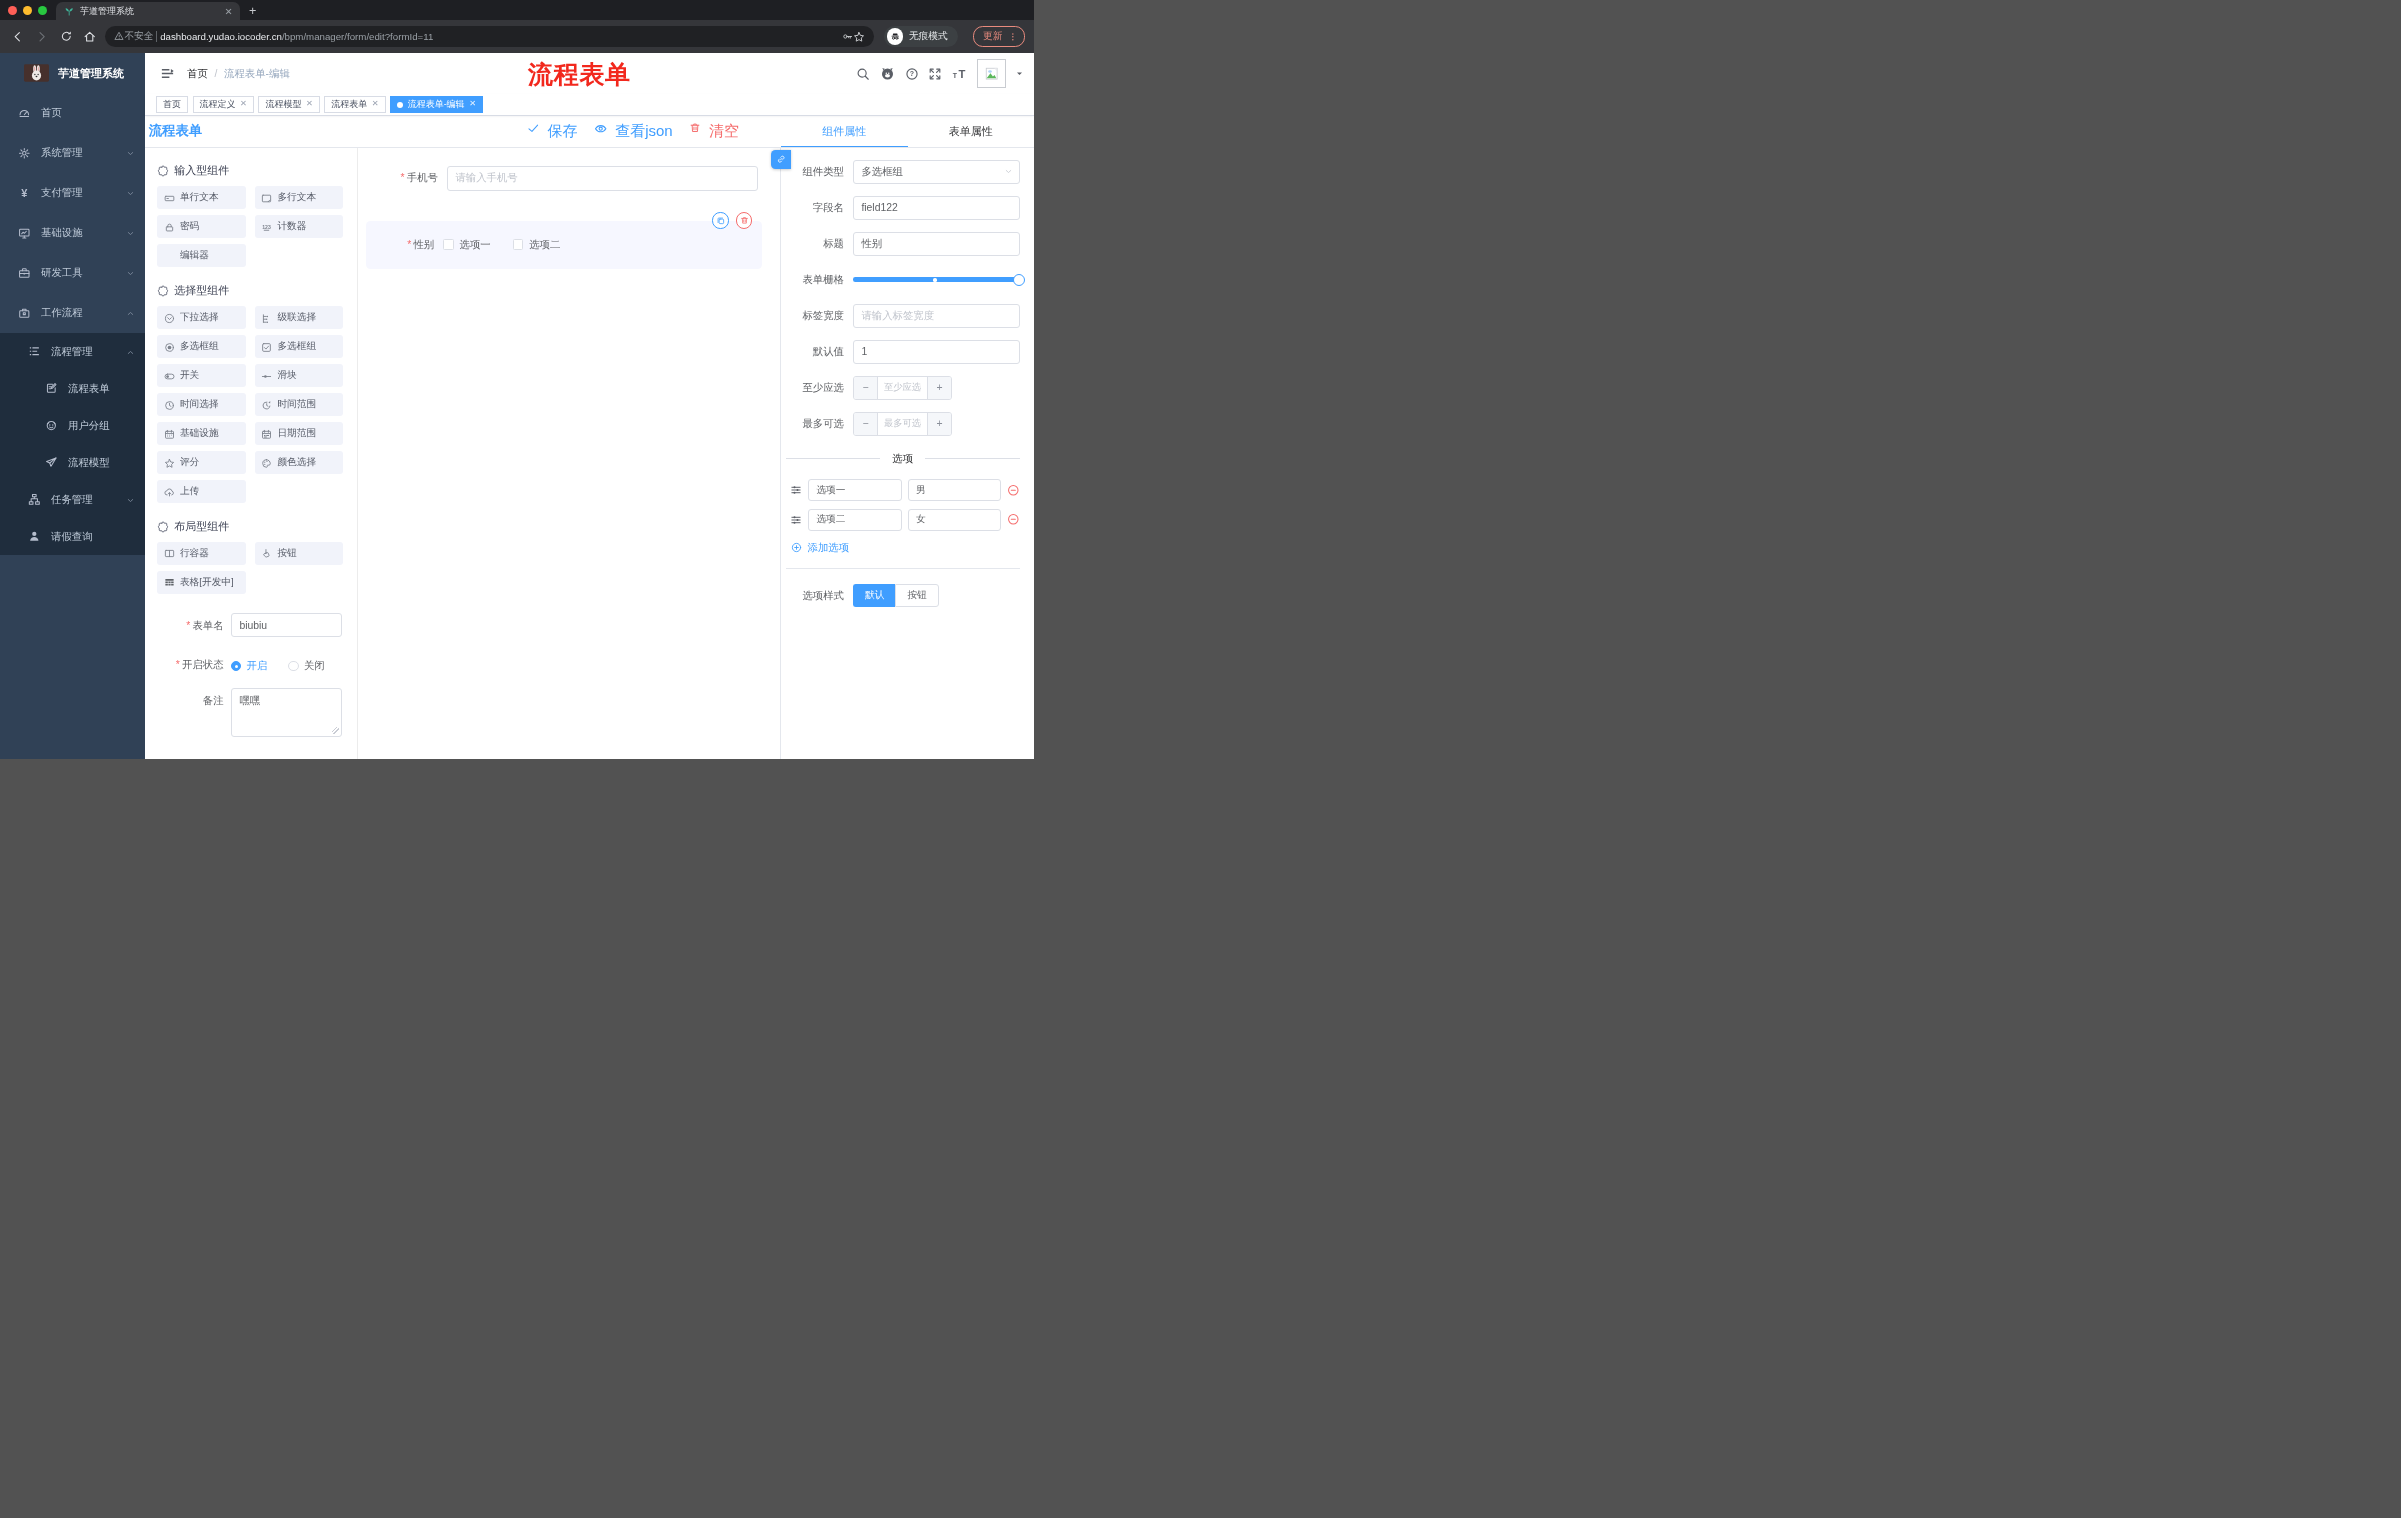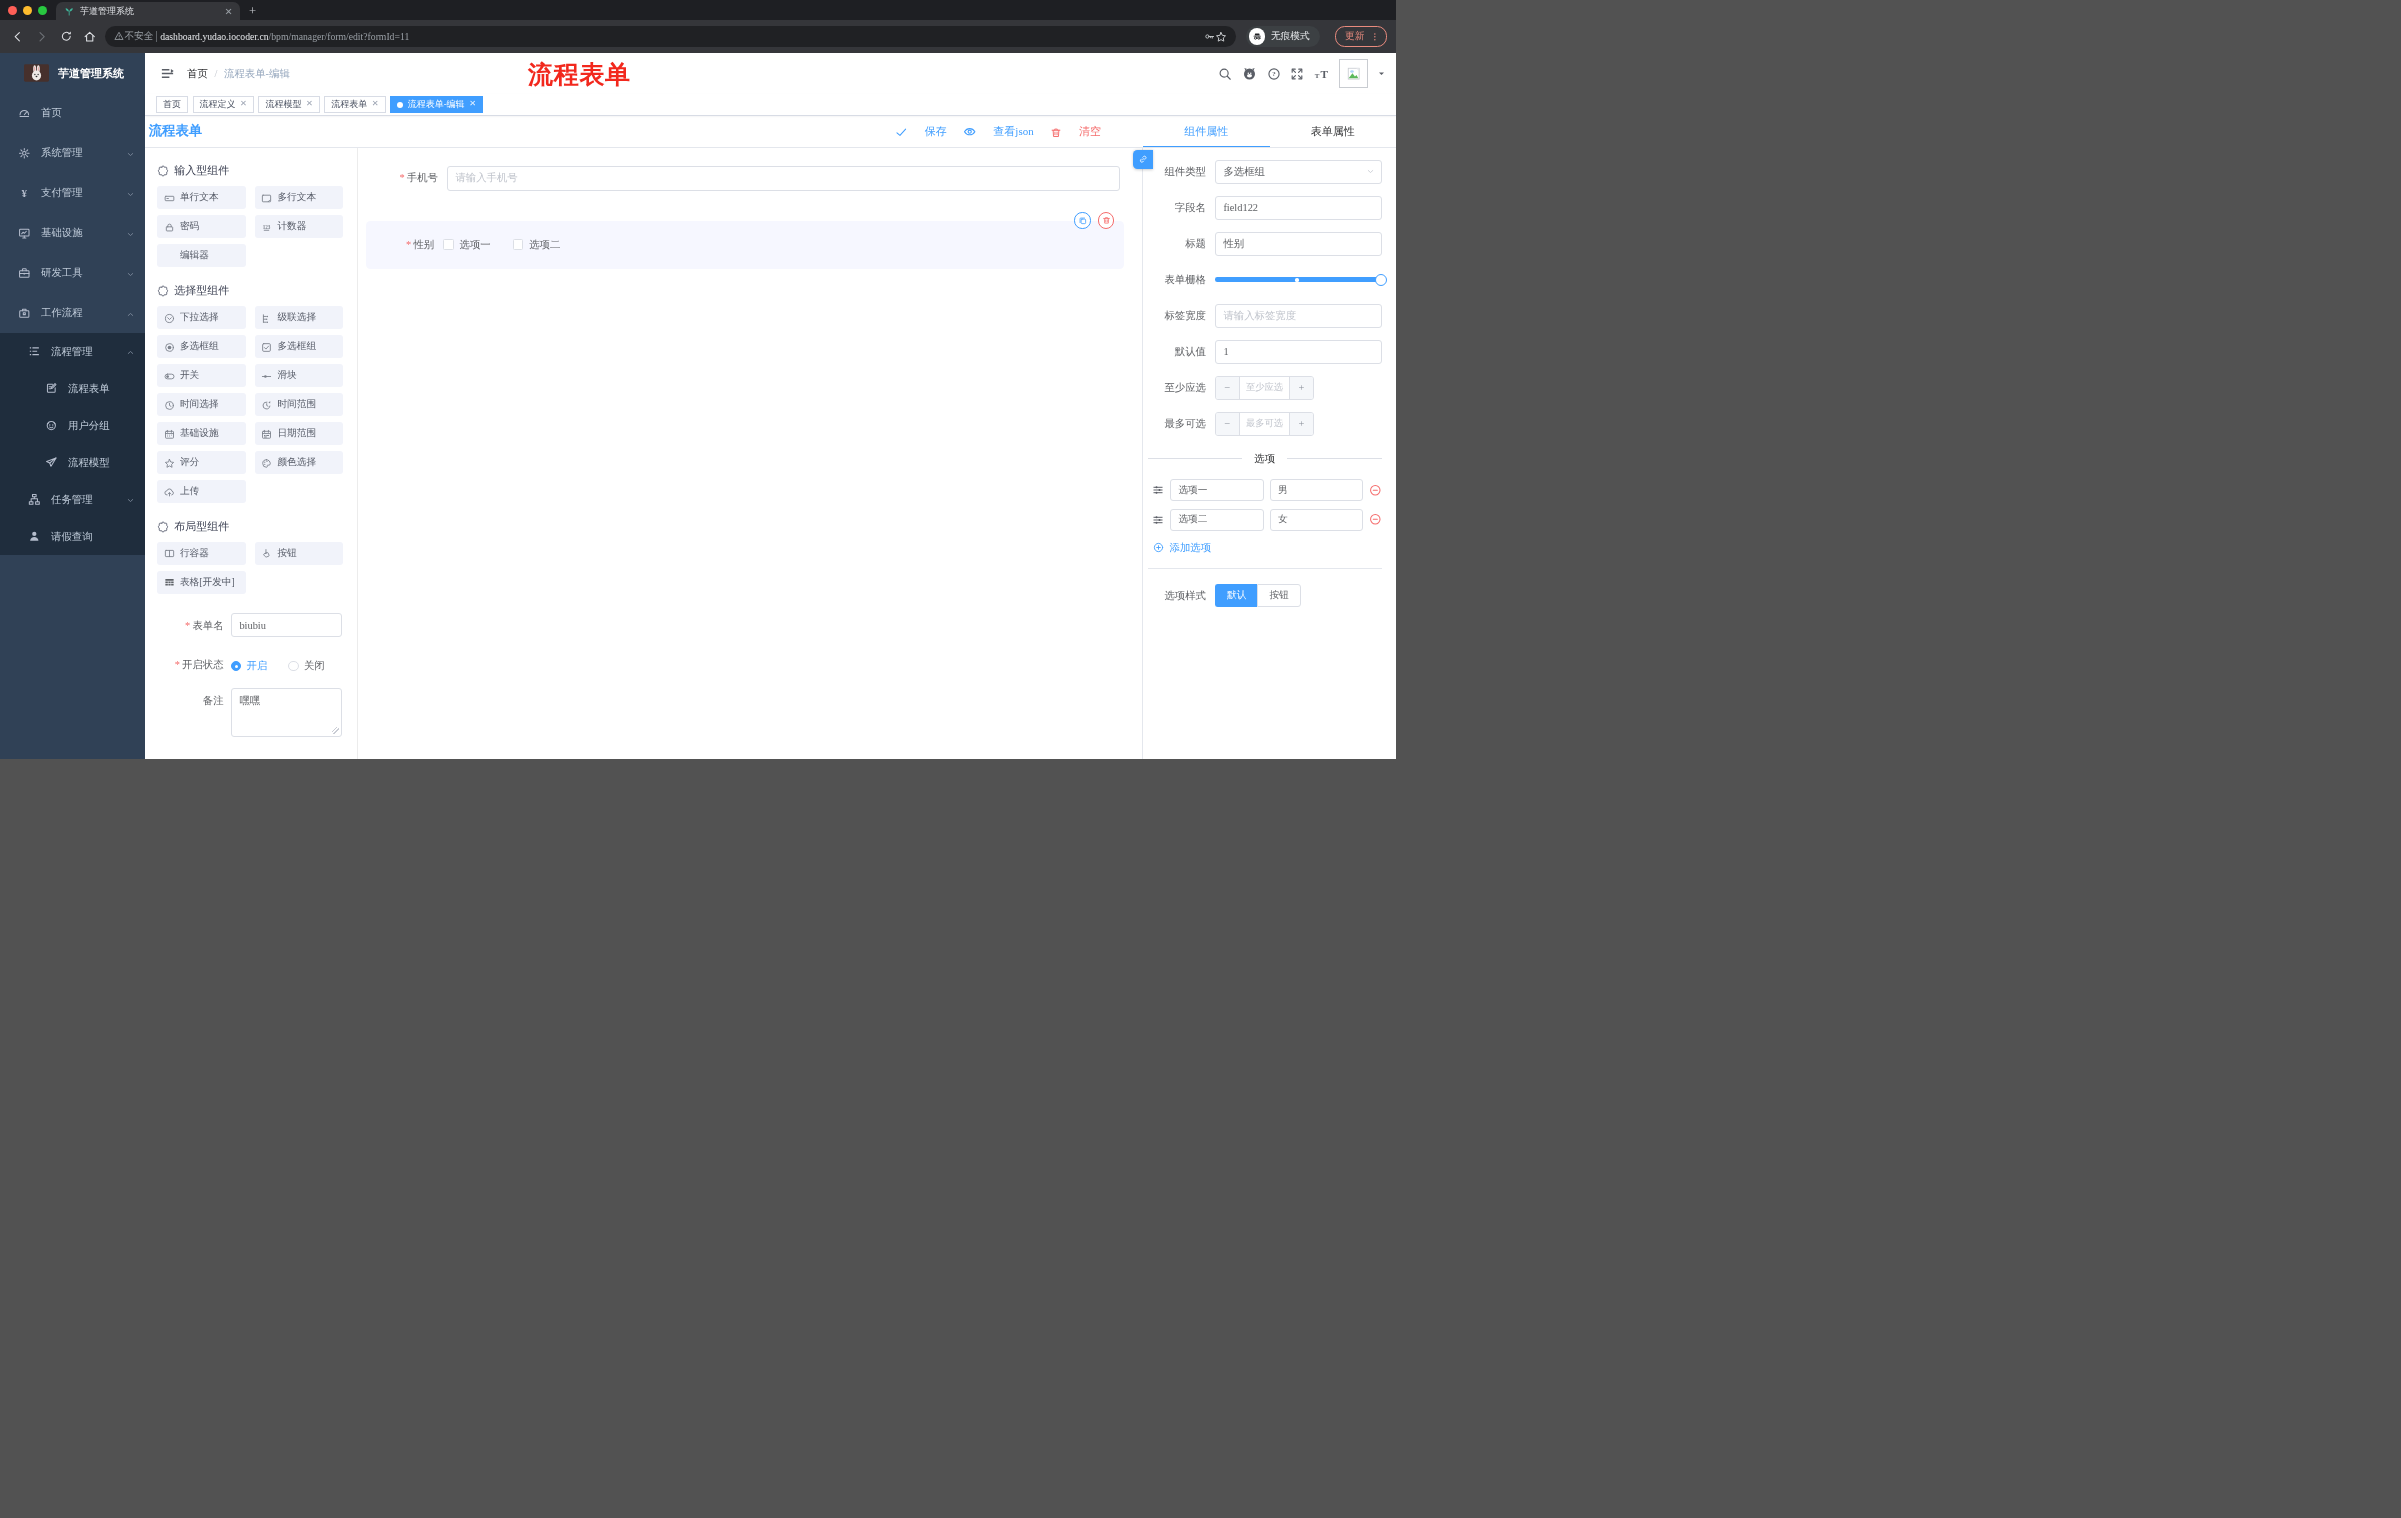--- a/index.html
+++ b/index.html
@@ -1,17 +1,17 @@
 <!DOCTYPE html>
 <html style="font-size:12px"><head>
 <meta charset="utf-8">
 <style>
   html,body{margin:0;padding:0;background:#525252}
-  .screen{position:relative;width:1396px;height:759px;background:#fff;overflow:hidden;
-    font-family:Liberation Serif, serif;font-size:10.4px;color:#303133}
+  .screen{position:relative;width:1034px;height:759px;background:#fff;overflow:hidden;
+    font-family:Liberation Sans, sans-serif;font-size:10.4px;color:#303133}
   .ic{display:inline-block;vertical-align:middle;flex-shrink:0}
   .st{fill:none;stroke:currentColor;stroke-width:1.3;stroke-linecap:round;stroke-linejoin:round}
   .fl{fill:currentColor;stroke:none}
 
   
   .tabstrip{height:20px;background:#1e1f23;display:flex;align-items:flex-end}
   .lights{display:flex;gap:6px;align-items:center;height:20px;padding:0 9px 0 8.2px}
   .light{width:9px;height:9px;border-radius:50%}
   .btab{width:169px;height:18px;background:#35363a;border-radius:6.7px 6.7px 0 0;display:flex;align-items:center;
     gap:6px;padding:0 7.4px;color:#dfe1e5;font-size:9px}
@@ -64,21 +64,21 @@
   .tag .tx{font-size:8.2px;color:#9aa2b1;line-height:1}
   .tag.active{background:#409eff;border-color:#409eff;color:#fff}
   .tag.active .tx{color:#e8f3ff}
   .tag .dot{width:6px;height:6px;border-radius:50%;background:#fff}
 
   .body{flex:1;display:flex;min-height:0}
   .left{flex:1;display:flex;flex-direction:column;min-width:0}
   .pheader{height:30.5px;border-bottom:0.7px solid #e4e7ed;display:flex;align-items:center;padding:0 42px 0 3.7px;flex-shrink:0}
   .ptitle{color:#409eff;font-size:13.4px;font-weight:bold}
   .acts{margin-left:auto;display:flex;align-items:center;gap:16.3px}
-  .act{display:flex;align-items:flex-end;gap:17px;color:#409eff;font-size:11px;cursor:pointer}
+  .act{display:flex;align-items:flex-start;gap:8px;color:#409eff;font-size:15px;cursor:pointer}
   .act.red{color:#f56c6c}
 
   .workarea{flex:1;display:flex;min-height:0}
   
   .cpanel{width:186px;flex-shrink:0;border-right:0.7px solid #ececec;padding:0 14px 0 12px;overflow:hidden}
   .csec{display:flex;align-items:center;gap:5.2px;margin:15.6px 0 8.2px;font-size:11px;color:#3a3f51}
   .csec .pz{color:#6b7080}
   .pillgrid{display:grid;grid-template-columns:1fr 1fr;gap:6px 9px}
   .pill{height:23px;background:#f1f3fa;border-radius:3px;display:flex;align-items:center;gap:5.2px;
     padding:0 3px 0 6.7px;font-size:9.7px;color:#555a66;cursor:move;white-space:nowrap;overflow:hidden}

